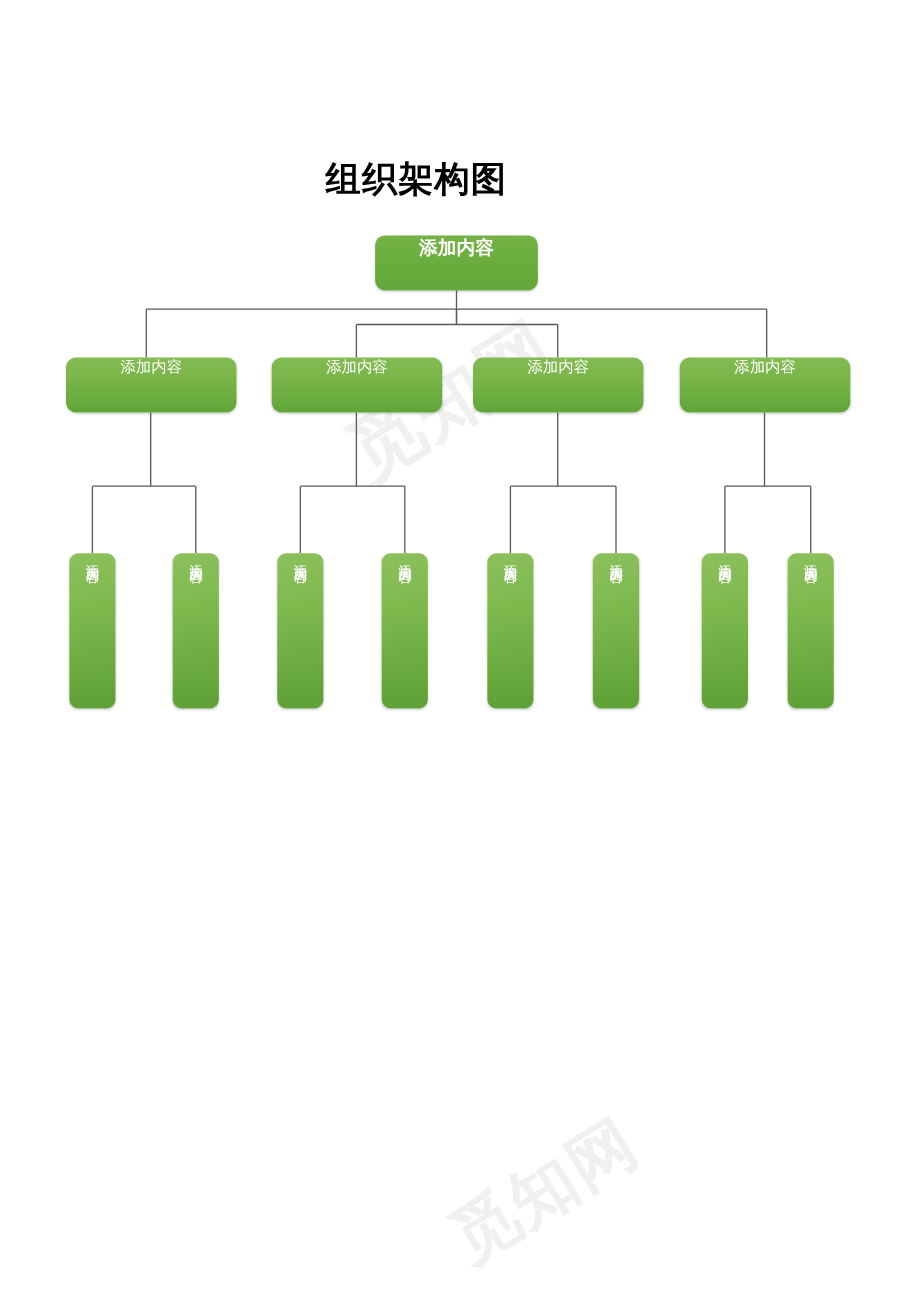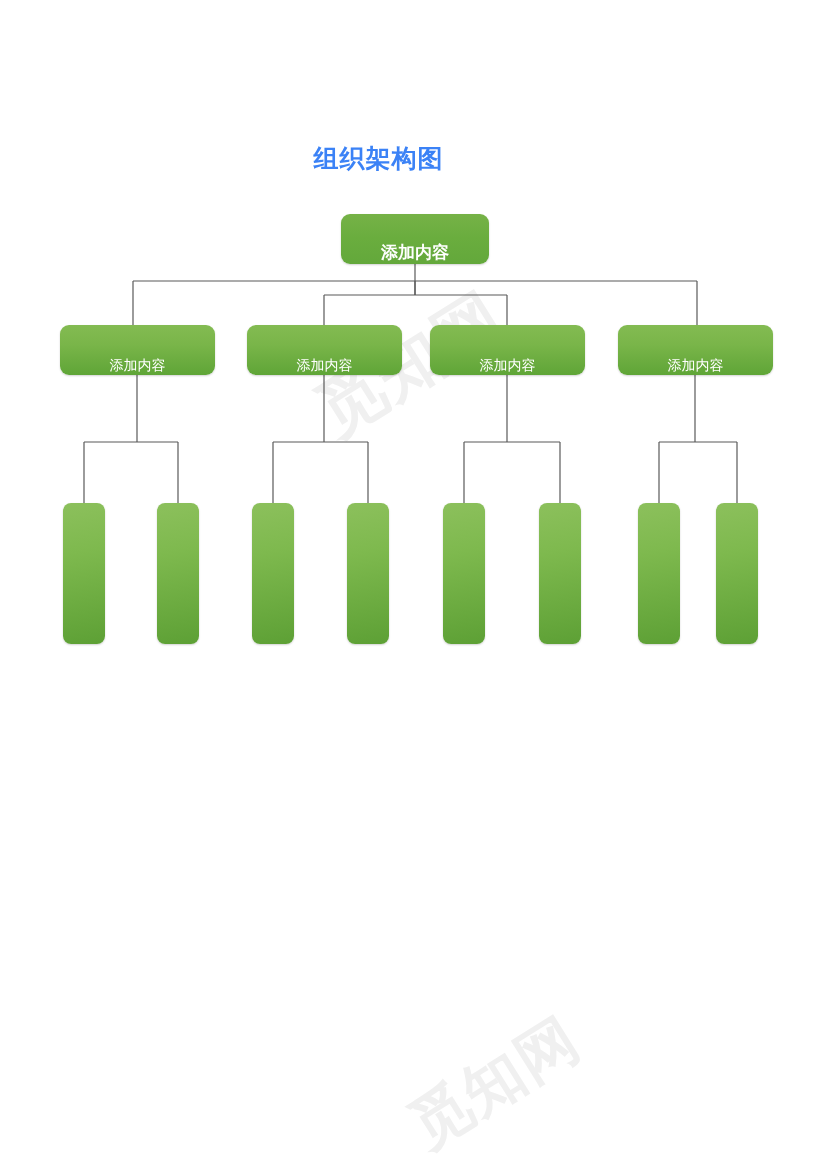--- a/index.html
+++ b/index.html
@@ -50,23 +50,23 @@
     transform-origin: left top;
   }
 
   
   #page-title {
     position: absolute;
     left: 0;
     top: 142px;
     width: 757px;
     text-align: center;
-    font-size: 25px;
+    font-size: 32px;
     font-weight: 700;
-    color: #3b82f6;
+    color: #000000;
     letter-spacing: 1px;
     z-index: 3;
   }
 
   
   #connectors {
     position: absolute;
     left: 0;
     top: 0;
     width: 830px;
@@ -77,21 +77,21 @@
     stroke: #595959;
     stroke-width: 1.2;
   }
 
   
   .node {
     position: absolute;
     box-sizing: border-box;
     z-index: 2;
     display: flex;
-    align-items: flex-end;
+    align-items: flex-start;
     justify-content: center;
     color: #ffffff;
     text-align: center;
     box-shadow: 0 1px 2px rgba(0,0,0,0.18);
   }
 
   .node-root {
     left: 341px;
     top: 214px;
     width: 148px;

